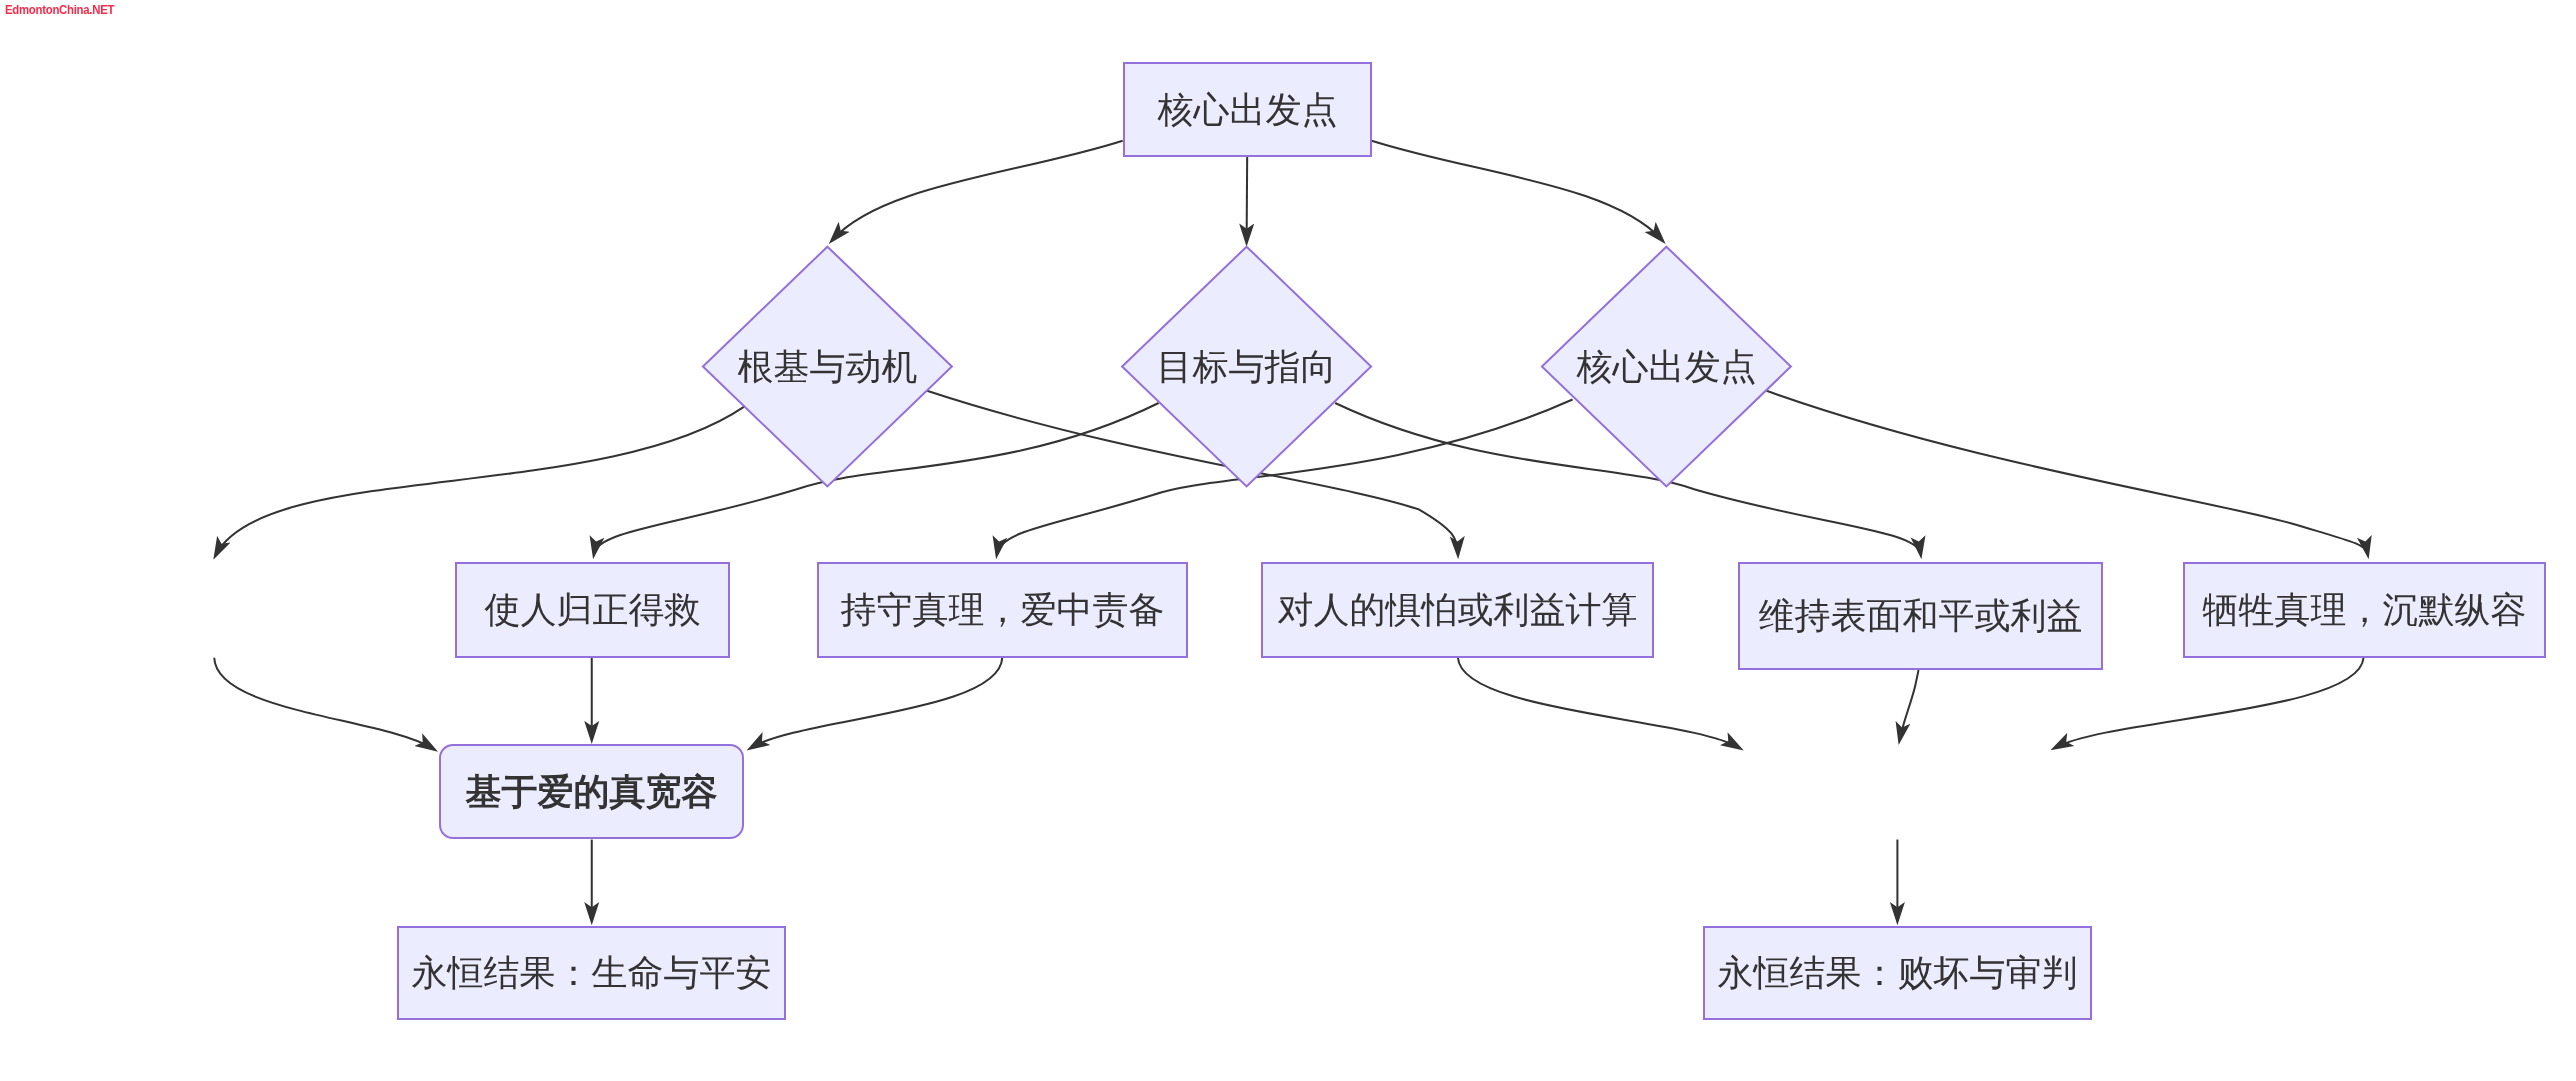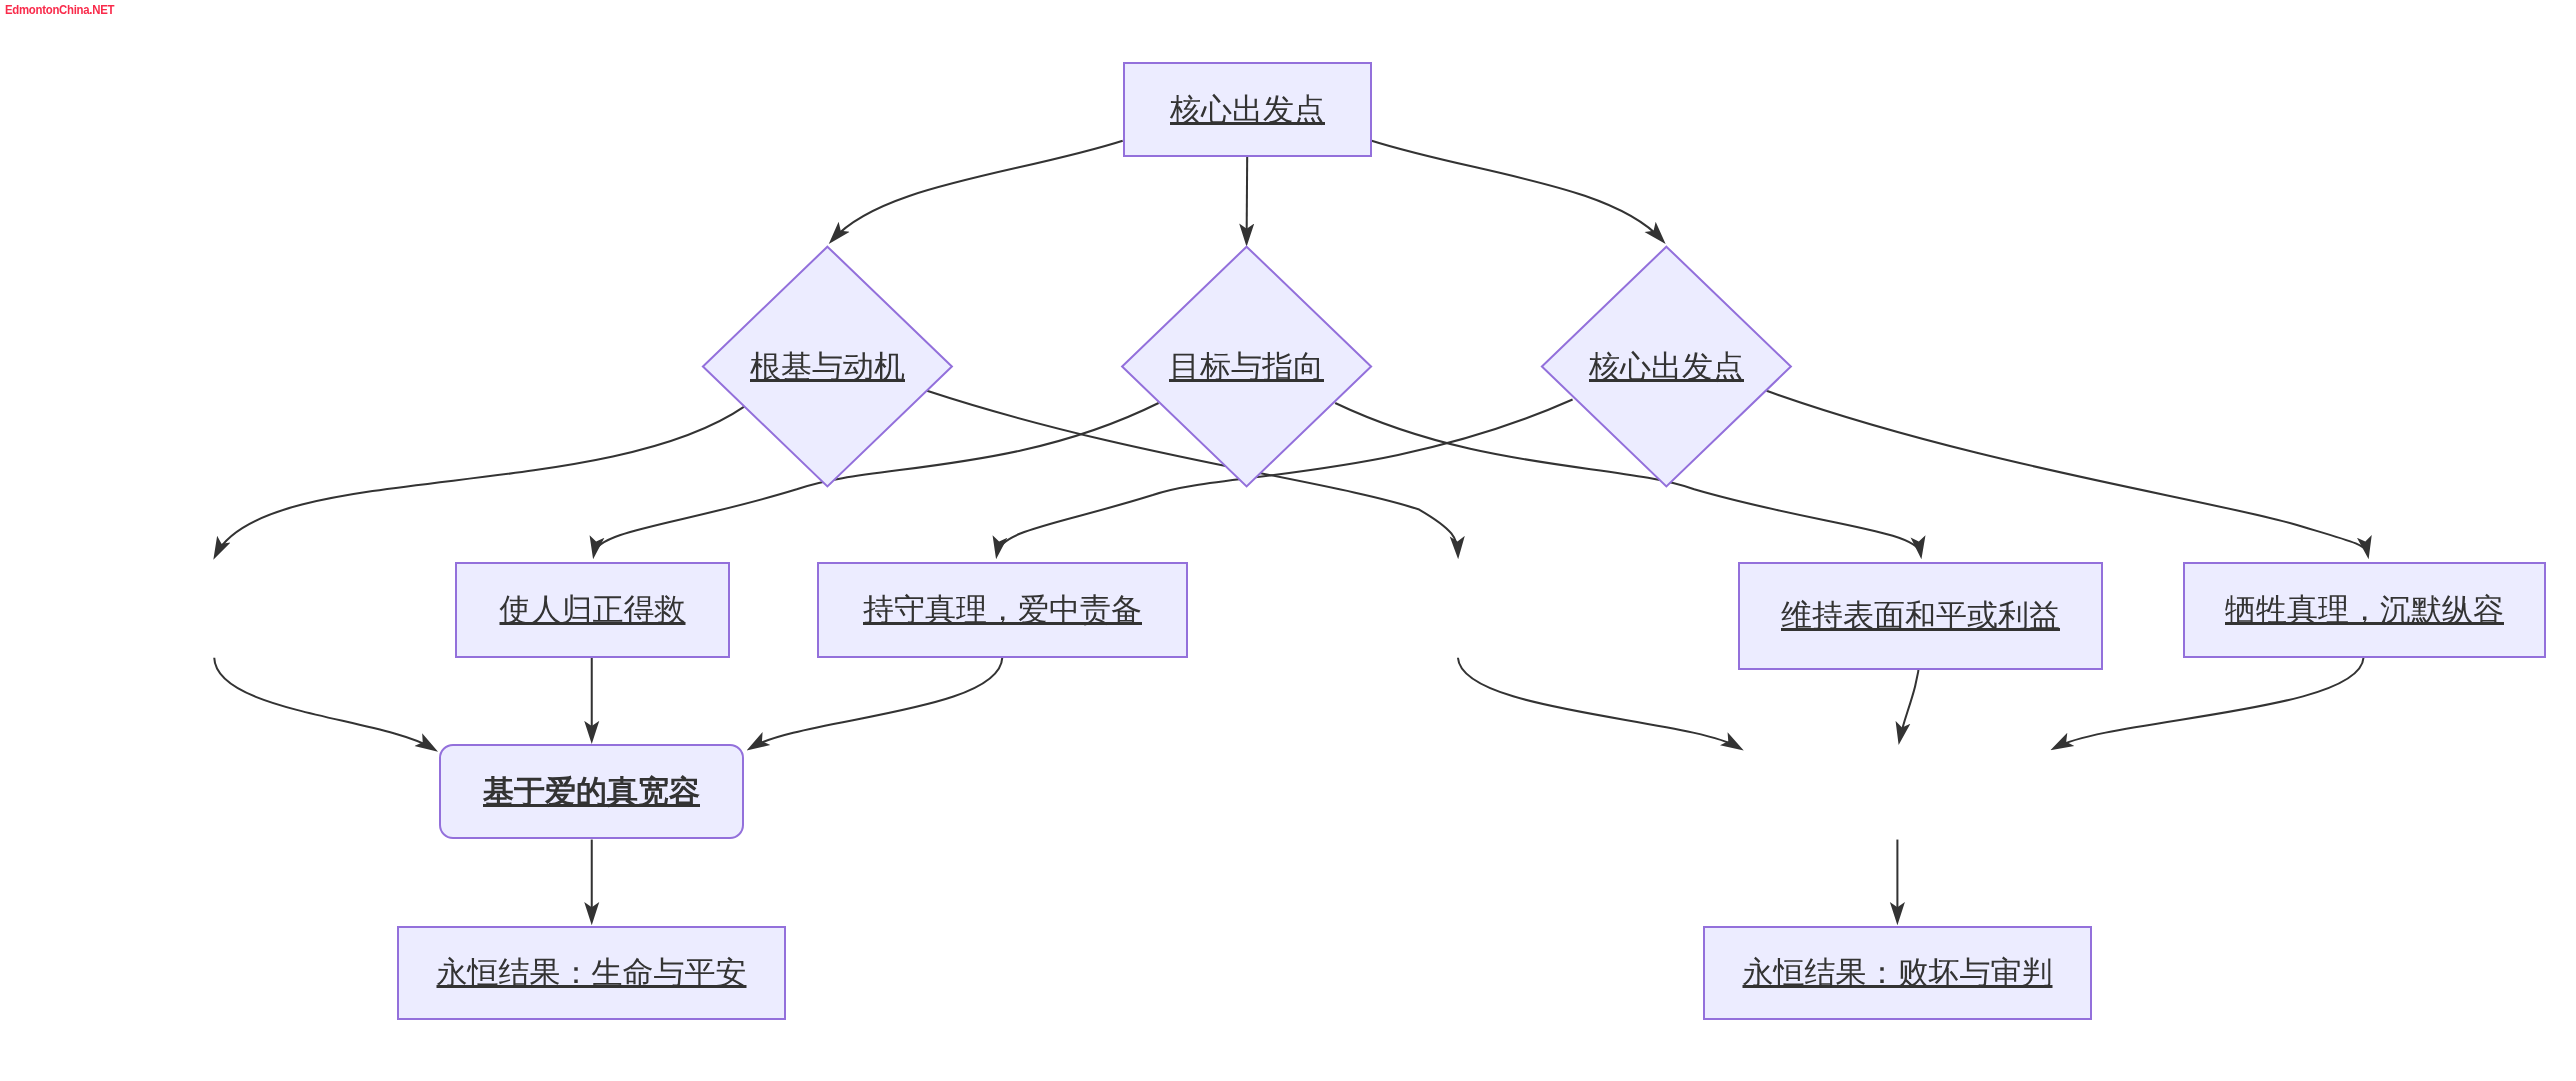--- a/index.html
+++ b/index.html
@@ -10,21 +10,21 @@
   .canvas{position:absolute;inset:0;}
   svg.edges{position:absolute;left:0;top:0;width:2576px;height:1081px;}
   .edge{fill:none;stroke:var(--edge,#333333);stroke-width:3.5px;}
   .diamond{fill:var(--node-fill,#ECECFF);stroke:var(--node-border,#9370DB);stroke-width:3.5px;}
   .node{
     position:absolute;display:flex;align-items:center;justify-content:center;
     background:var(--node-fill,#ECECFF);
     border:2px solid var(--node-border,#9370DB);
     box-sizing:border-box;
     color:var(--text,#333333);
-    font-size:31px;line-height:1.2;white-space:nowrap;text-decoration:underline;
+    font-size:36px;line-height:1.2;white-space:nowrap;
   }
   .node.dlabel{background:transparent;border:none;}
   .node.bold{font-weight:bold;border-radius:14px;}
   .watermark{
     position:absolute;left:5.2px;top:2.9px;
     color:var(--watermark,#F92B4B);
     font-size:12px;font-weight:800;letter-spacing:-0.3px;
     transform:scaleX(0.95);transform-origin:left top;
     white-space:nowrap;
   }
@@ -80,20 +80,23 @@
   <div class="node dlabel" style="left:1542px;top:332px;width:249px;height:70px;">
     <span>核心出发点</span>
   </div>
 
   <div class="node" style="left:455px;top:562px;width:275px;height:96px;">
     <span>使人归正得救</span>
   </div>
   <div class="node" style="left:817px;top:562px;width:371px;height:96px;">
     <span>持守真理，爱中责备</span>
   </div>
+  <div class="node" style="left:1261px;top:562px;width:393px;height:96px;">
+    <span>对人的惧怕或利益计算</span>
+  </div>
   <div class="node" style="left:1738px;top:562px;width:365px;height:108px;">
     <span>维持表面和平或利益</span>
   </div>
   <div class="node" style="left:2183px;top:562px;width:363px;height:96px;">
     <span>牺牲真理，沉默纵容</span>
   </div>
 
   <div class="node bold" style="left:439px;top:744px;width:305px;height:95px;">
     <span>基于爱的真宽容</span>
   </div>

